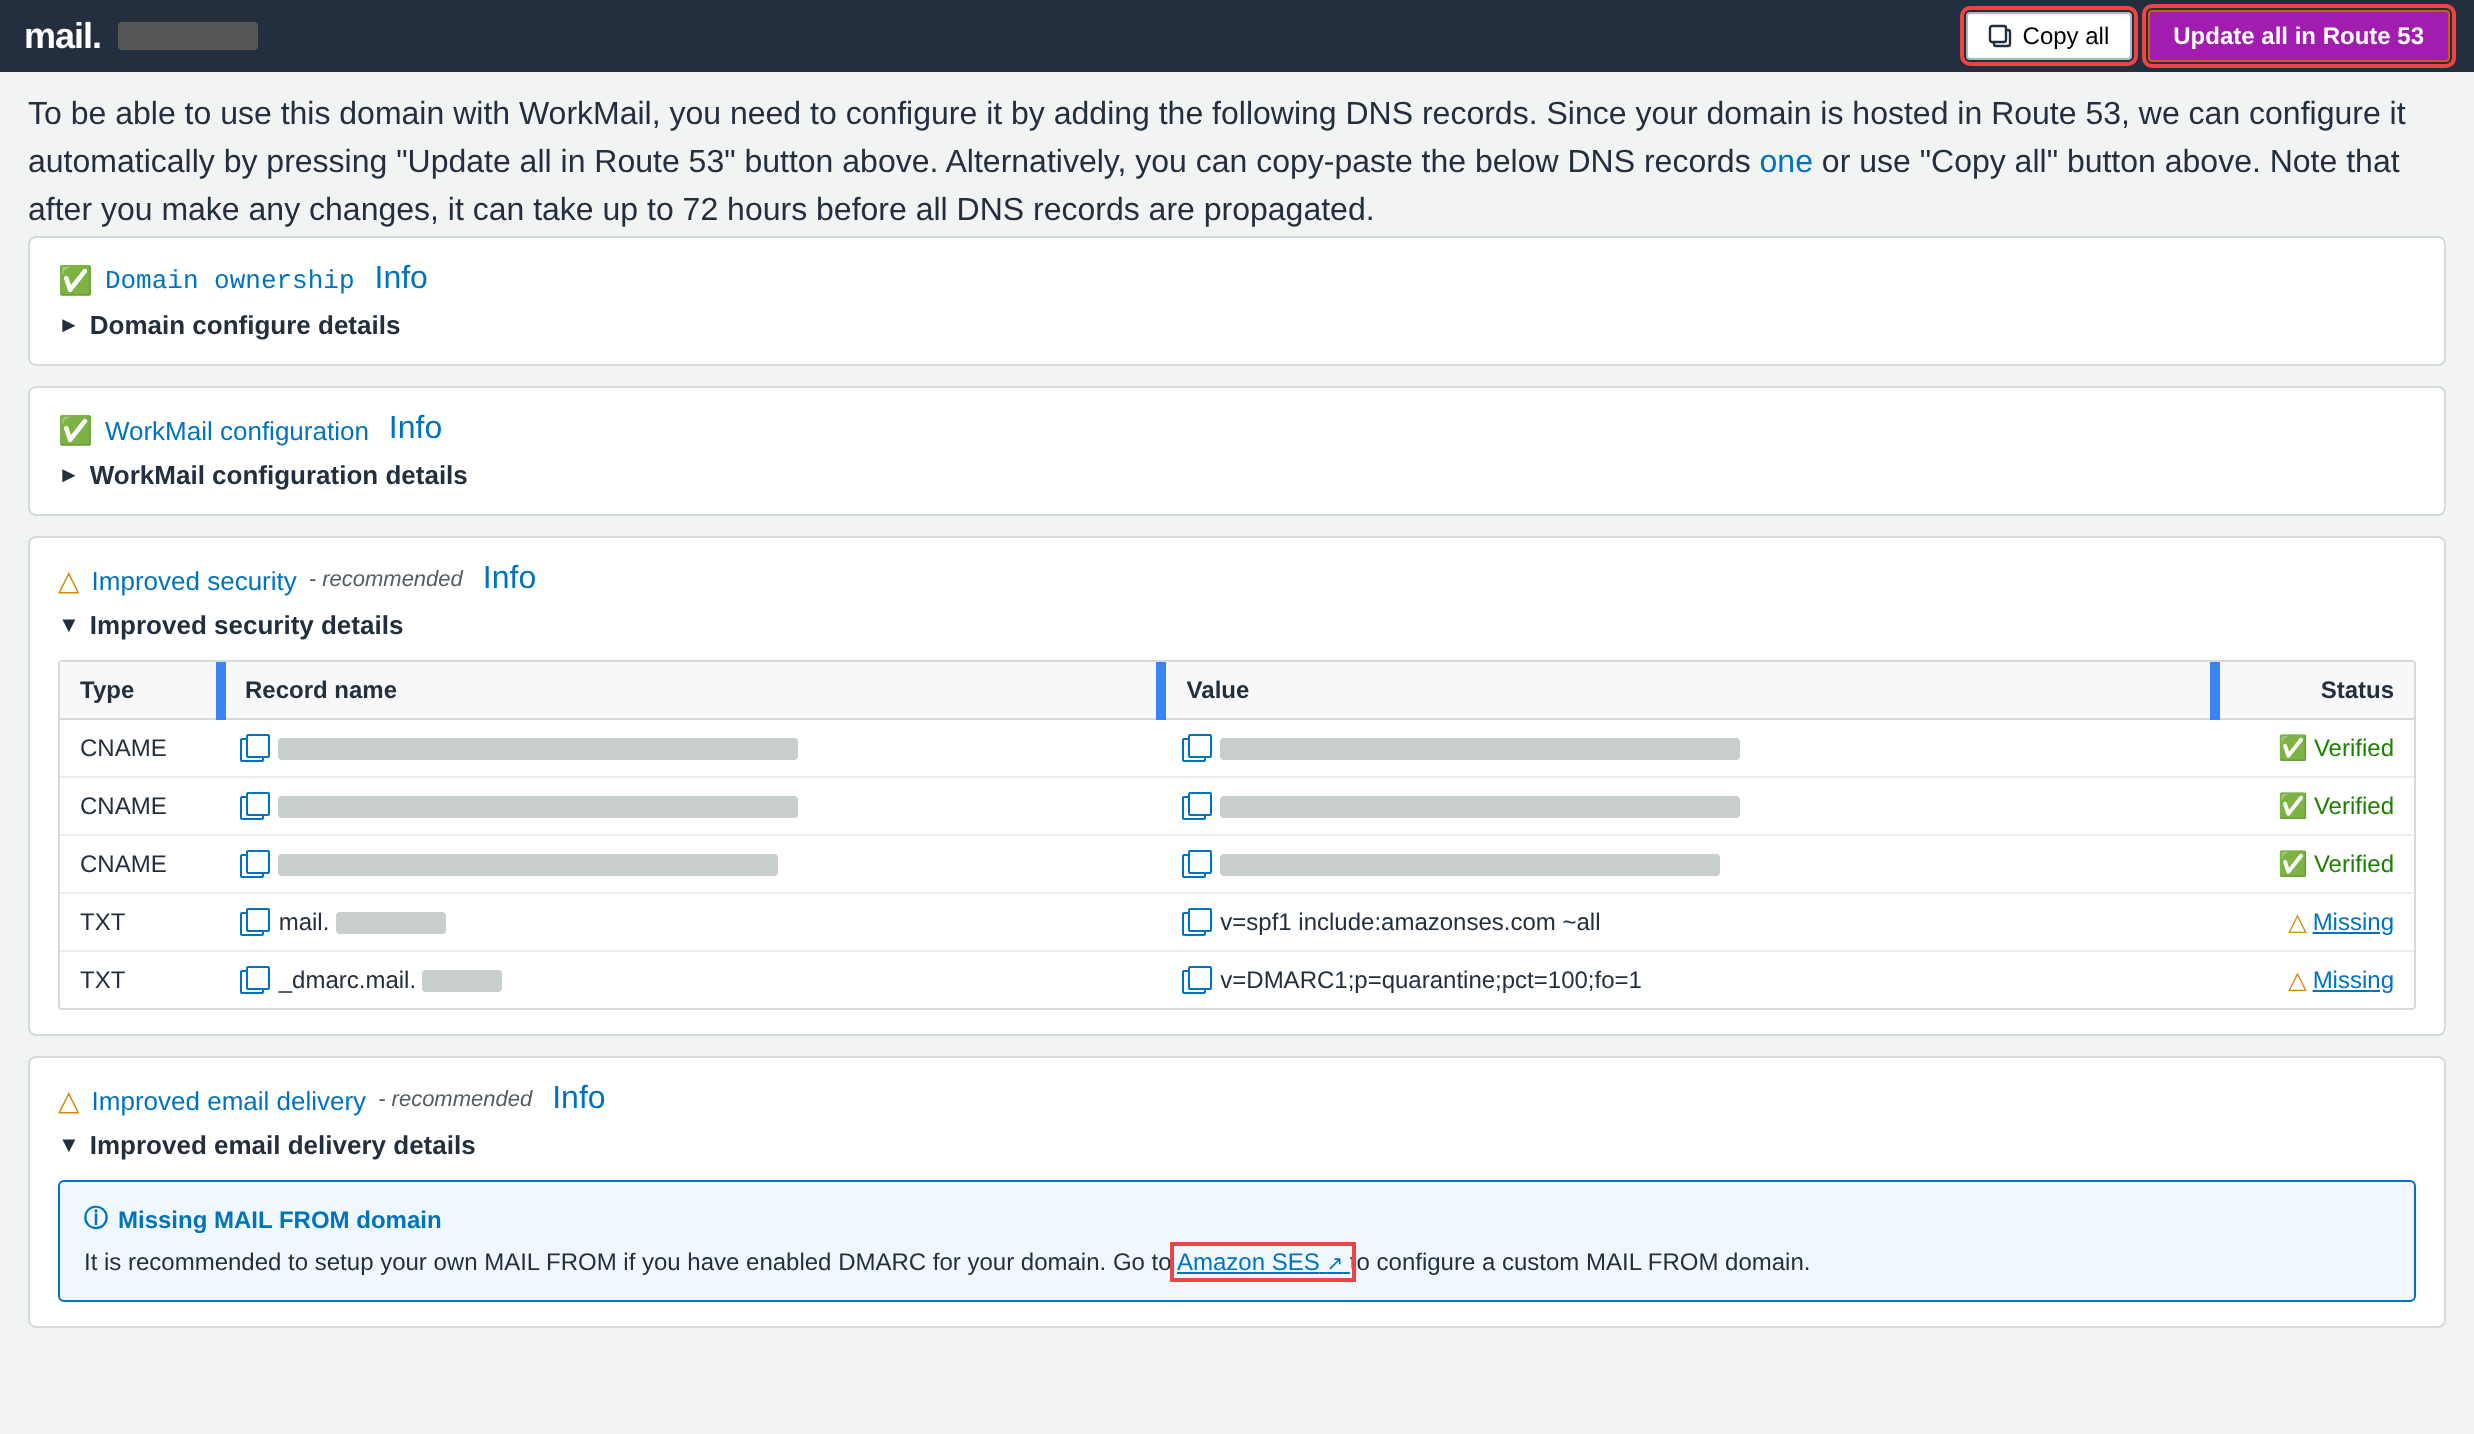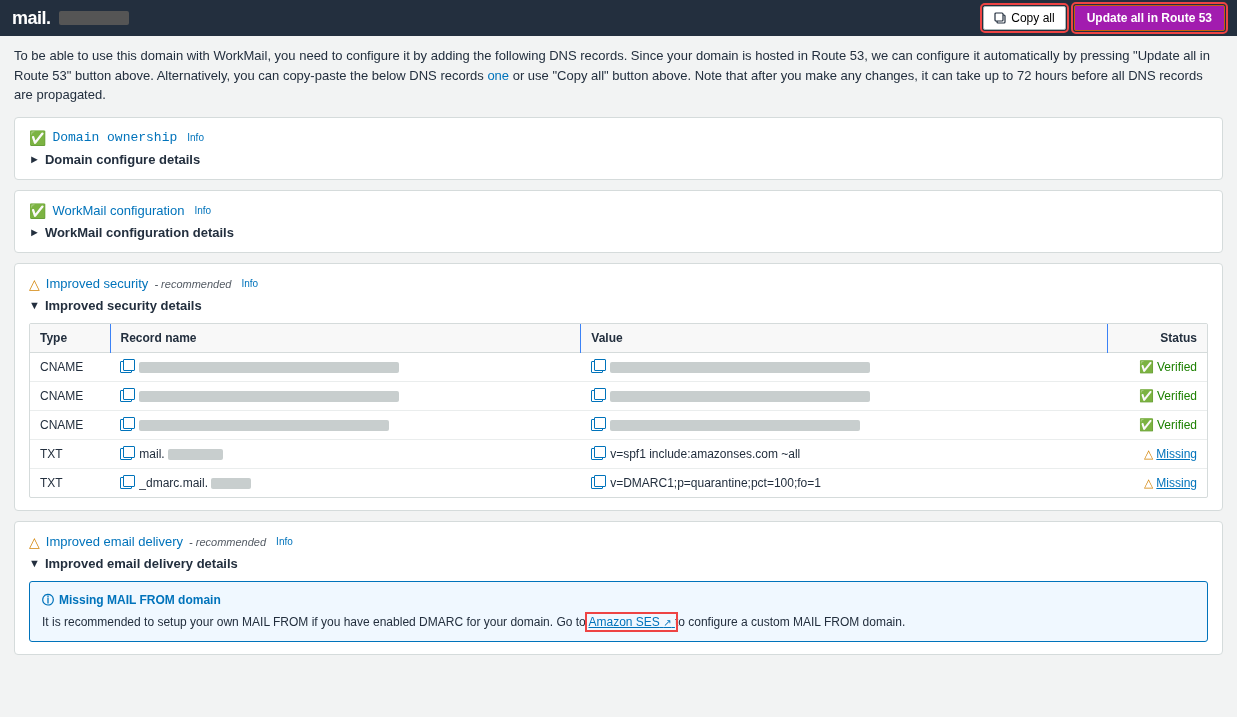--- a/index.html
+++ b/index.html
@@ -75,24 +75,23 @@
       outline: 2px solid #e44;
       outline-offset: 1px;
     }
 
     .content {
       padding: 10px 14px 14px;
       background: #f2f3f3;
     }
 
     .description-text {
-      font-size: 13px;
+      font-size: 16px;
       color: #232f3e;
       line-height: 1.5;
-      margin-bottom: 12px;
     }
 
     .description-text a {
       color: #0073bb;
       text-decoration: none;
     }
 
     .section-card {
       background: white;
       border: 1px solid #d5dbdb;
@@ -119,21 +118,21 @@
     }
 
     .section-badge {
       font-size: 11px;
       color: #545b64;
       font-style: italic;
     }
 
     .info-link {
       color: #0073bb;
-      font-size: 10px;
+      font-size: 16px;
       text-decoration: none;
       margin-left: 4px;
       text-align: right;
     }
 
     .expand-toggle {
       display: flex;
       align-items: center;
       gap: 5px;
       cursor: pointer;
@@ -273,21 +272,21 @@
       outline: 2px solid #e44;
       outline-offset: 1px;
     }
 
     .external-icon {
       font-size: 10px;
       color: #0073bb;
     }
 
     .th-divider {
-      border-right: 1px solid #3b82f6;
+      border-right: 5px solid #3b82f6;
     }
   </style>
 </head>
 <body>
 
 <div class="top-bar">
   <div class="top-bar-left">
     <span class="logo-text">mail.</span>
     <span class="logo-blurred"></span>
   </div>

